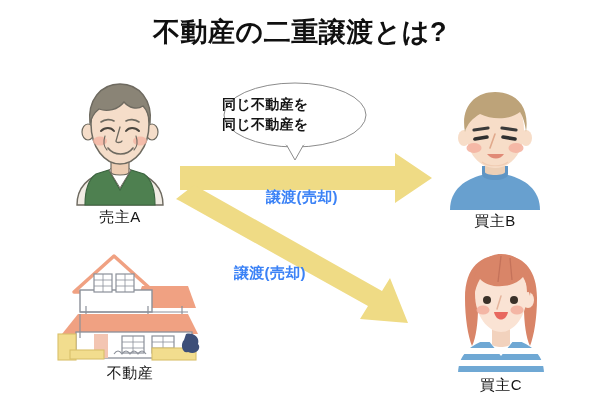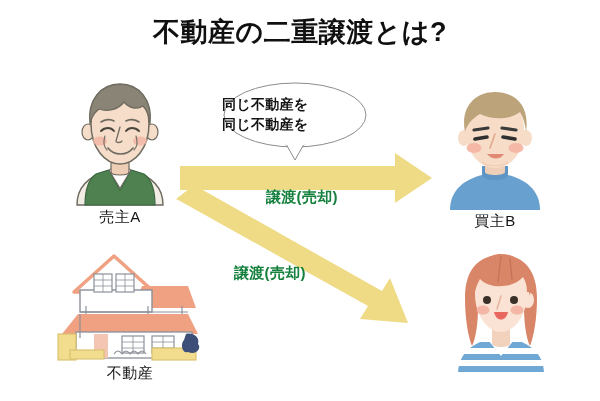--- a/index.html
+++ b/index.html
@@ -66,21 +66,21 @@
     color: #141414;
     line-height: 1.45;
     letter-spacing: 0.3px;
   }
 
   
   .arrow-label {
     position: absolute;
     font-size: 15px;
     font-weight: bold;
-    color: #15803d;
+    color: #3b82f6;
     letter-spacing: 0.3px;
     white-space: nowrap;
   }
   #arrow-label-b { left: 266px; top: 188px; }
   #arrow-label-c { left: 234px; top: 264px; }
 
   svg { display: block; overflow: visible; }
 </style>
 </head>
 <body>
@@ -215,20 +215,21 @@
       <circle cx="43" cy="48" r="4" fill="#3a3028"></circle>
       <circle cx="70" cy="48" r="4" fill="#3a3028"></circle>
 
       <ellipse cx="39" cy="58" rx="6.5" ry="4.5" fill="#f3b0a0" opacity="0.9"></ellipse>
       <ellipse cx="73" cy="58" rx="6.5" ry="4.5" fill="#f3b0a0" opacity="0.9"></ellipse>
 
       <path d="M57,44 L53,57" stroke="#e5b49c" stroke-width="1.5" fill="none" stroke-linecap="round"></path>
 
       <path d="M50,60 C52,70 62,70 64,60 Z" fill="#e8685f"></path>
     </svg>
+    <div class="fig-label" style="top:124px;">買主C</div>
   </div>
 
   <div class="figure" style="left:56px; top:250px; width:148px; height:145px;">
     <svg width="148" height="112" viewBox="0 0 148 112">
 
       <path d="M18,42 L58,6 L98,42 Z" fill="#ffffff" stroke="#f0a182" stroke-width="3.5" stroke-linejoin="round"></path>
 
       <path d="M86,36 L132,36 L132,58 L86,58 Z" fill="#f0a182"></path>
       <path d="M86,36 L132,36 L140,58 L78,58 Z" fill="#f0a182"></path>
 

